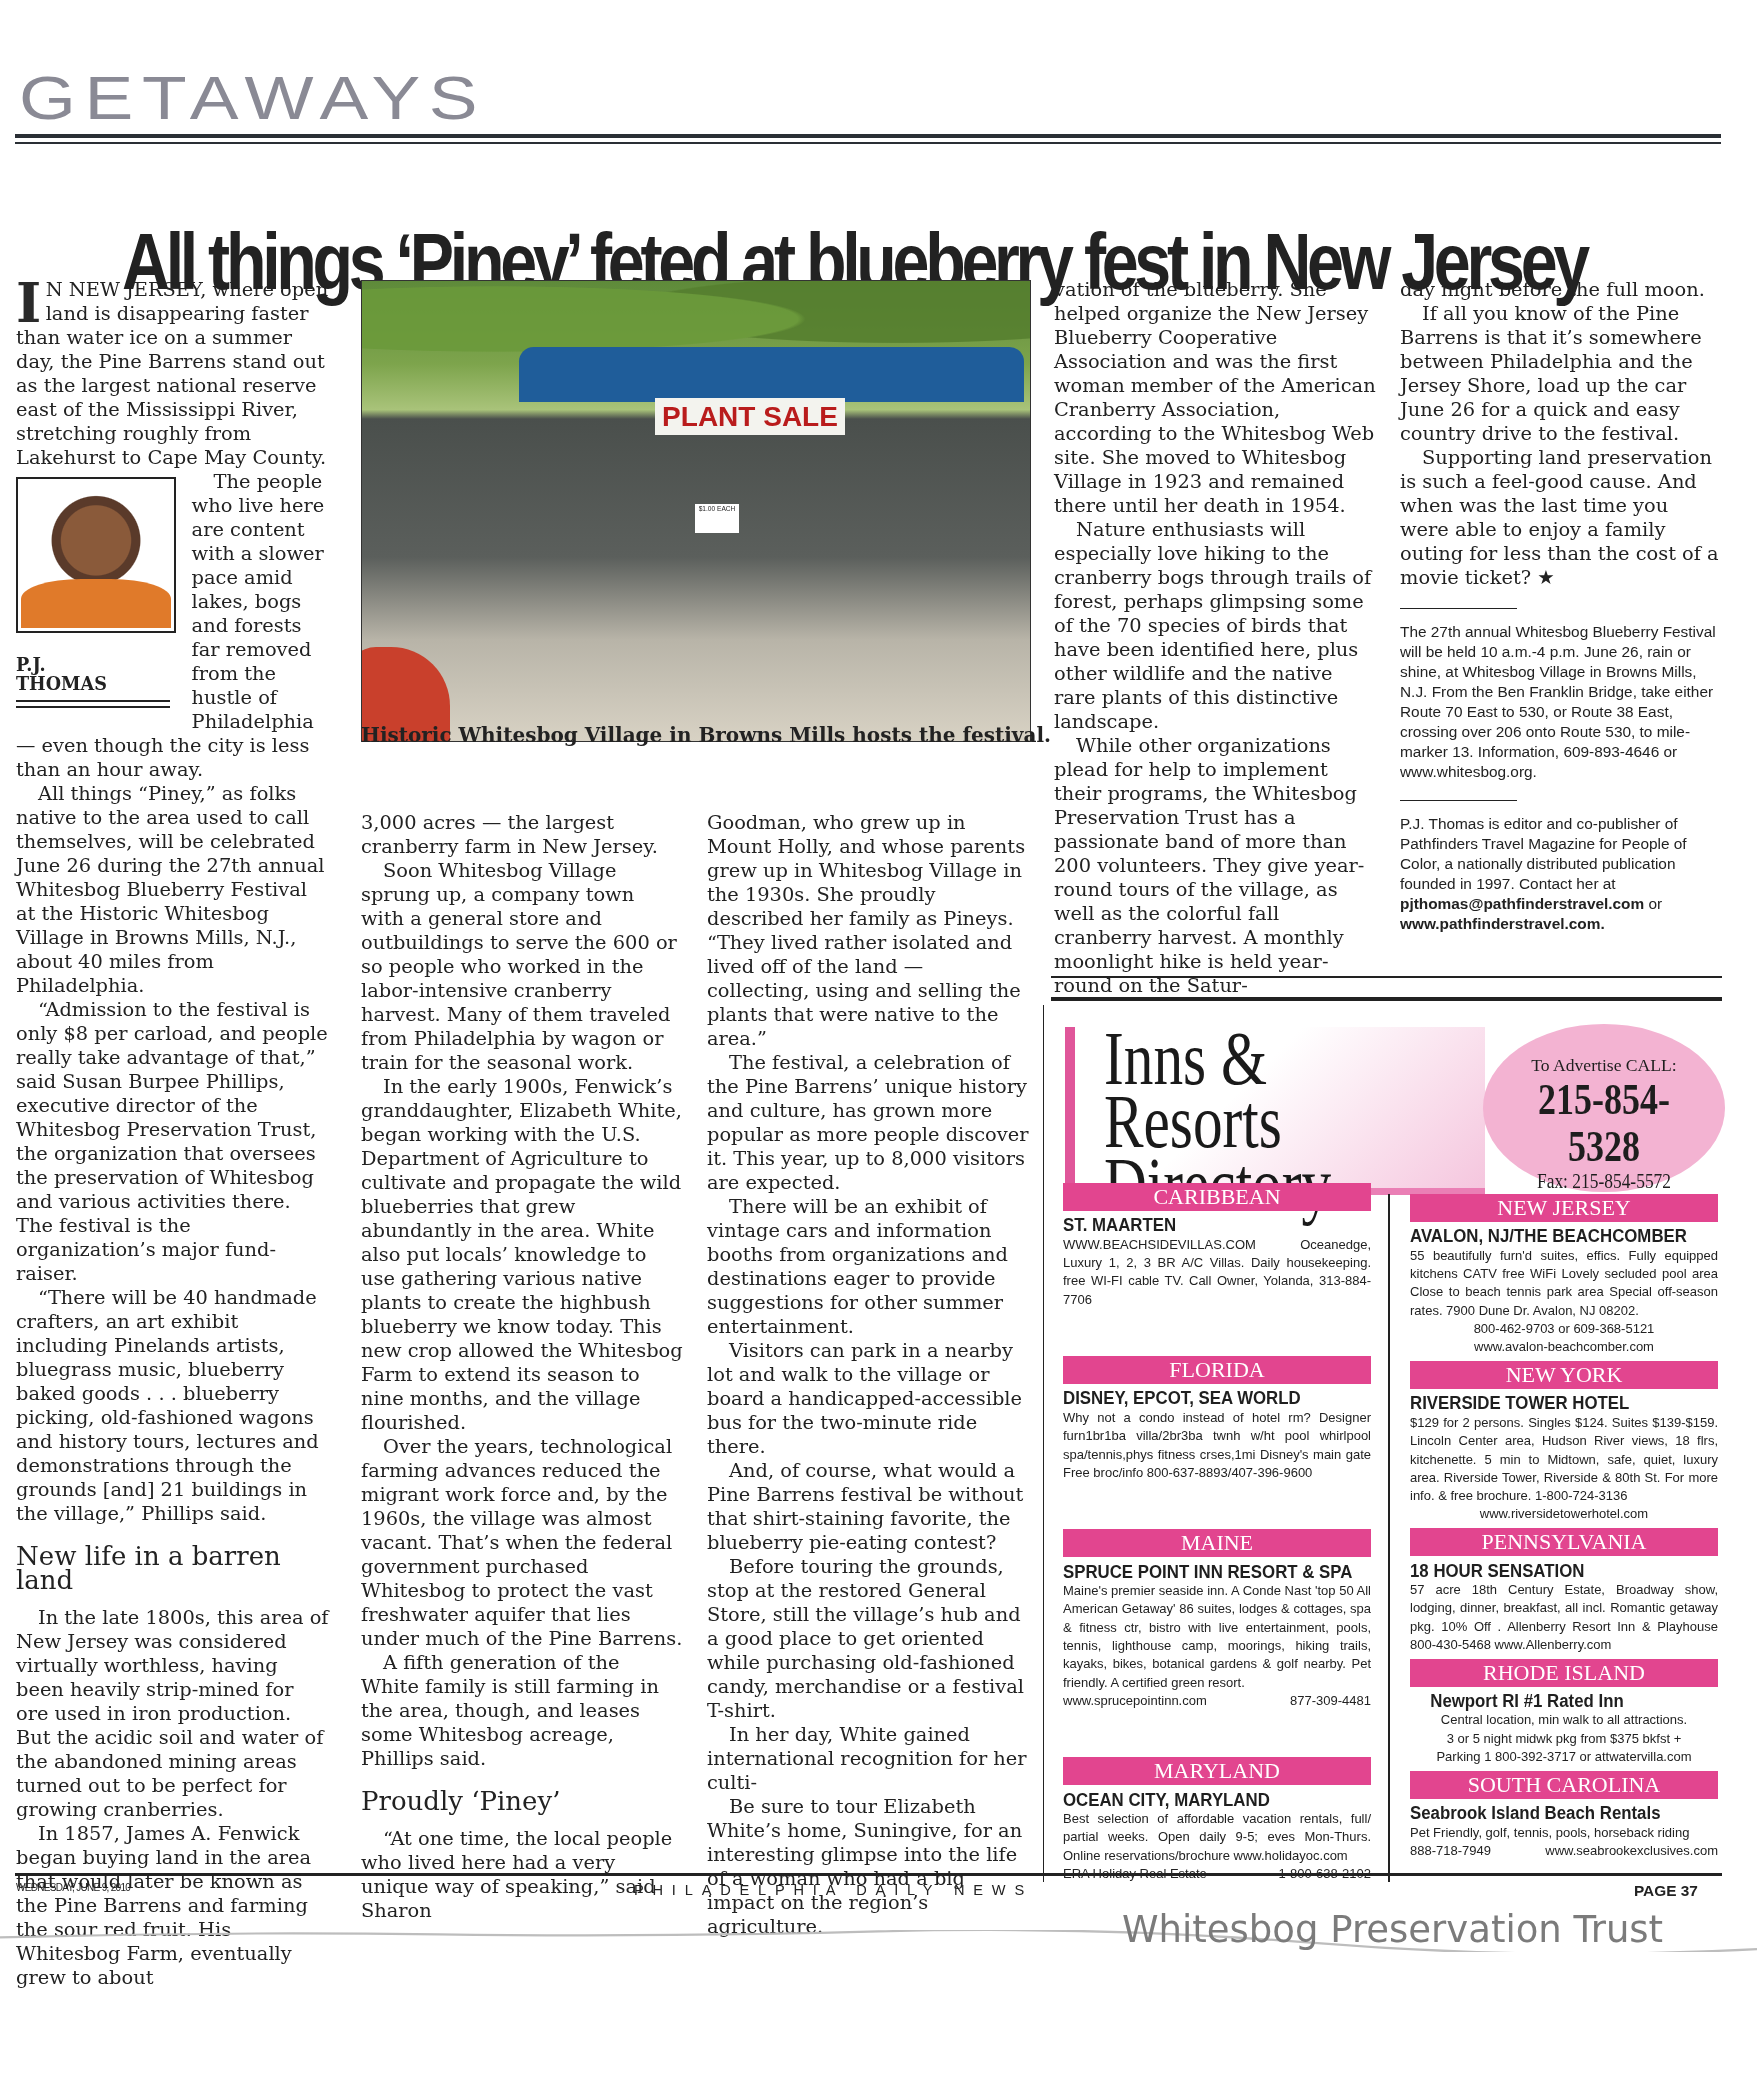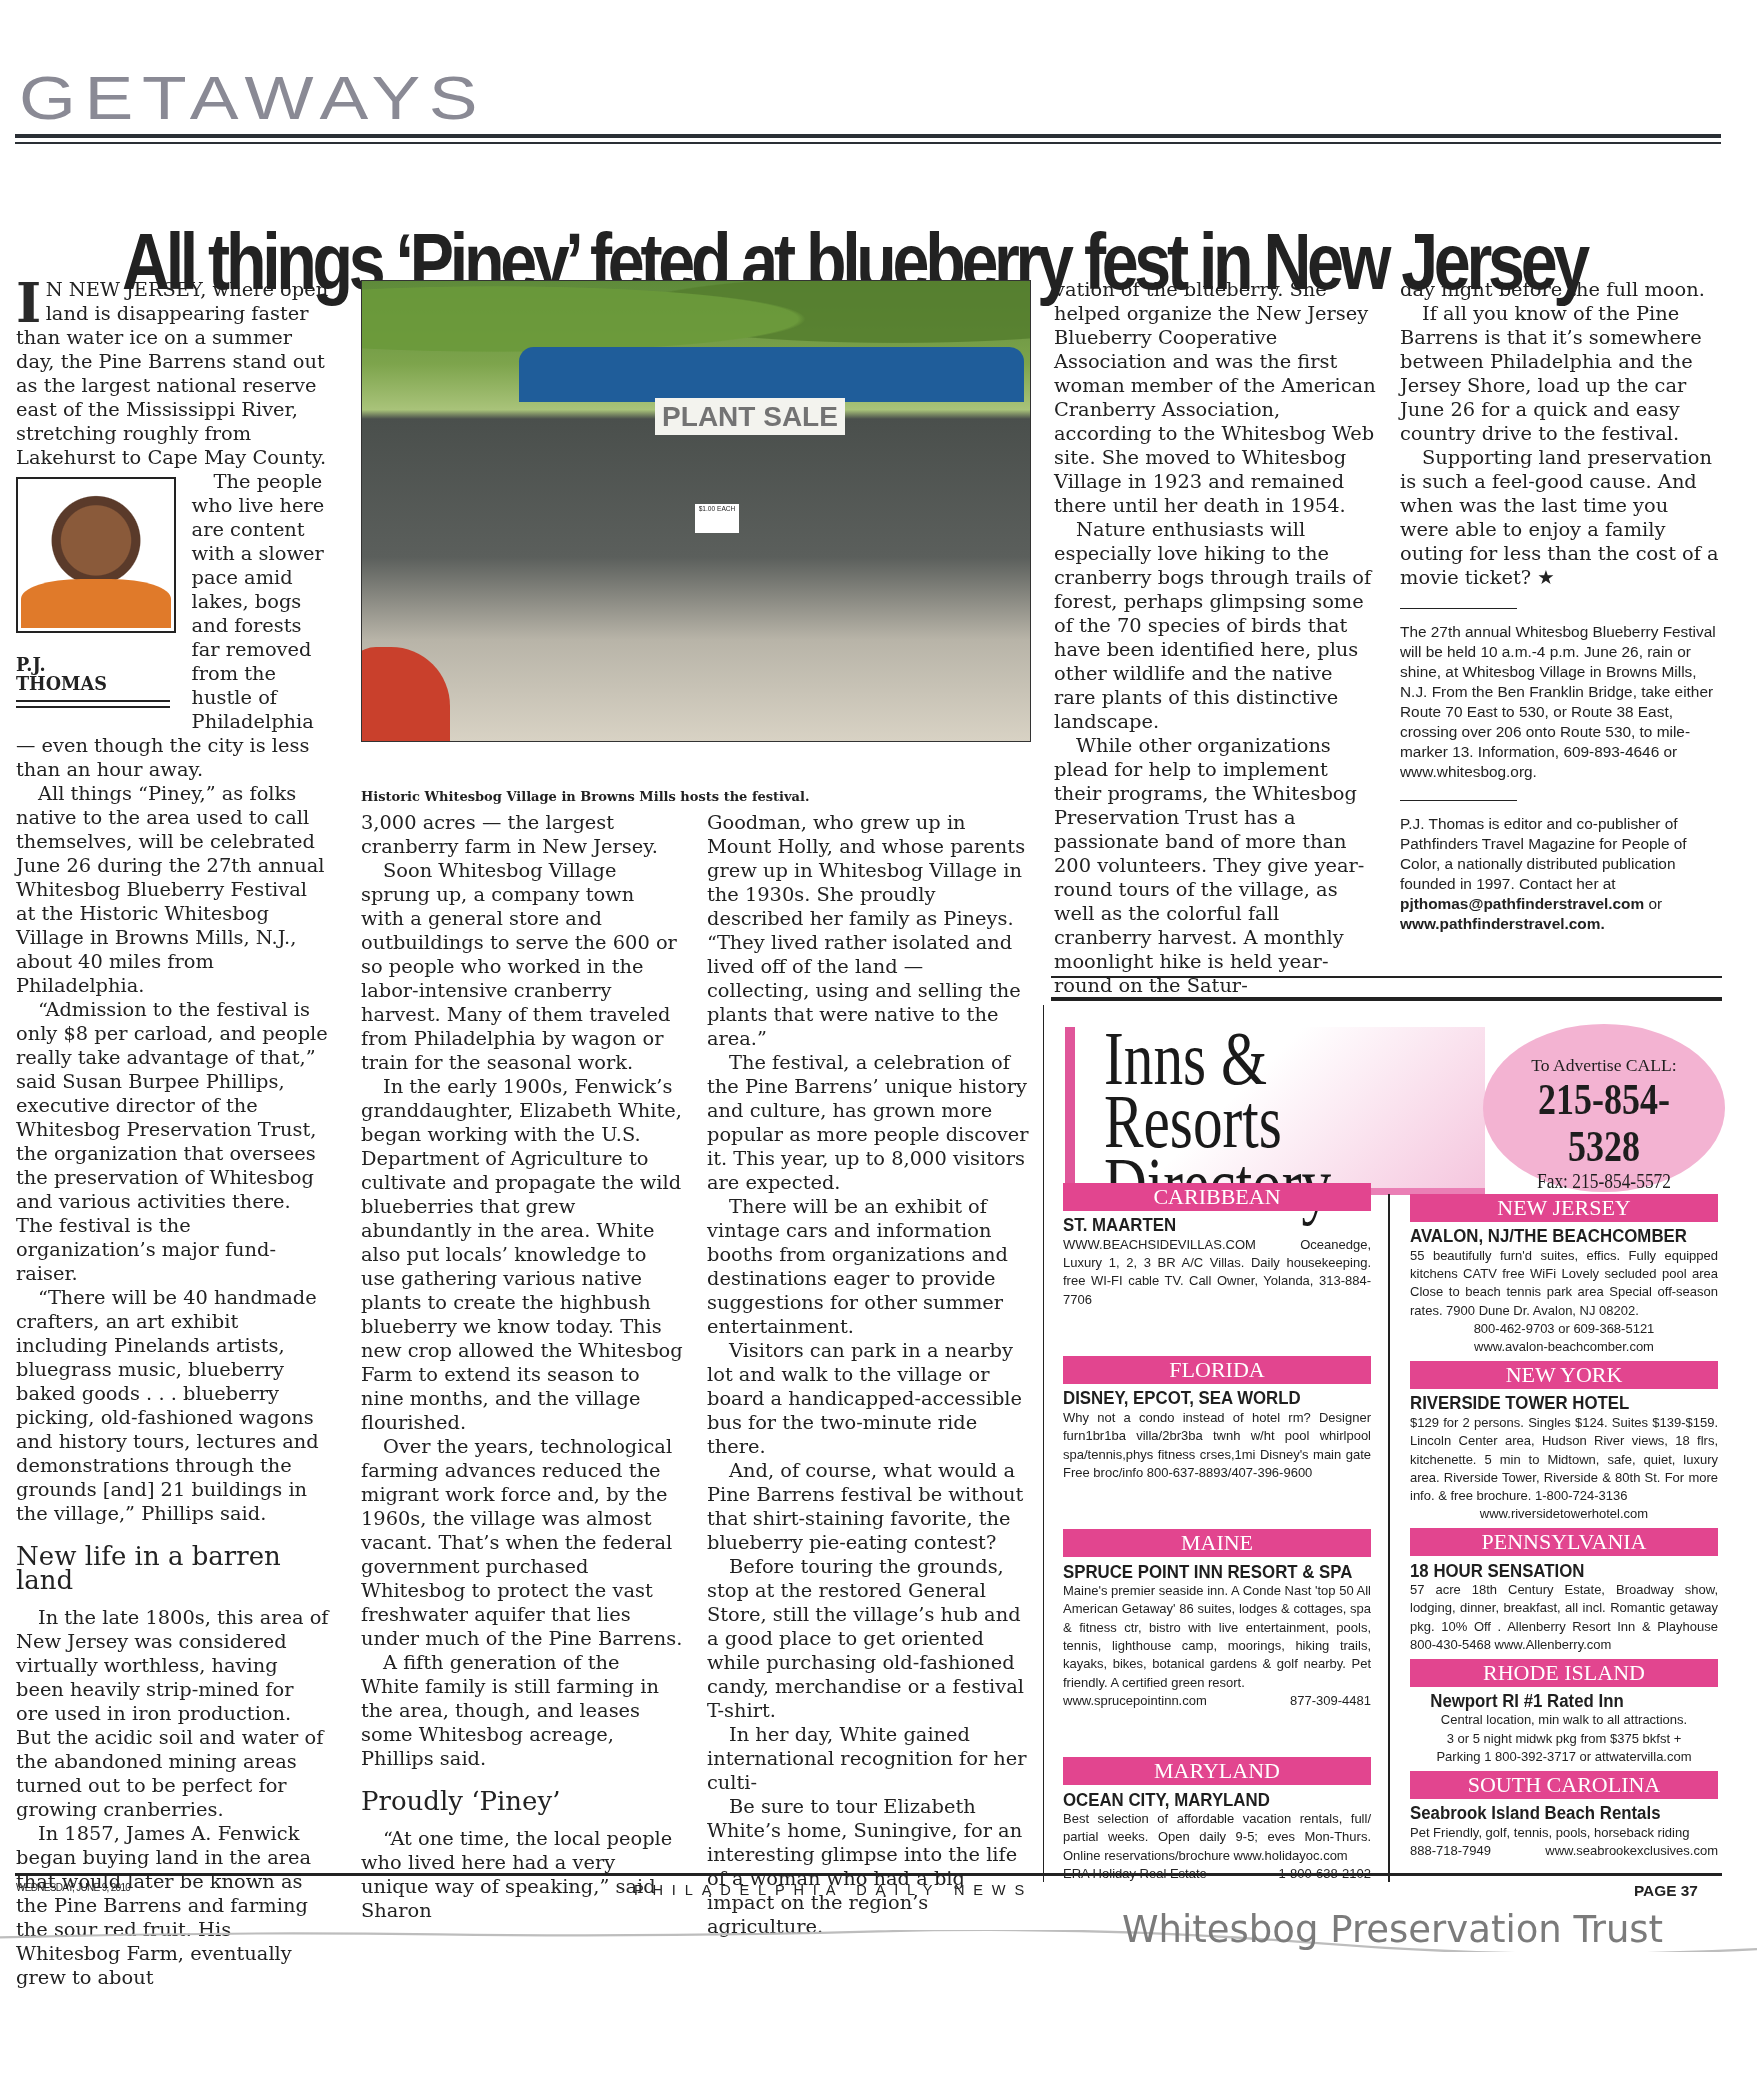--- a/index.html
+++ b/index.html
@@ -19,25 +19,25 @@
   #author-box { float: left; width: 161px; margin: 7.3px 14.6px 4.4px 0; }
   #author-photo { width: 150px; height: 146px; border: 2.9px solid #222; padding: 2.9px; background: #fff; }
   #author-photo .ph { width: 100%; height: 100%; background: radial-gradient(circle at 50% 40%, #8a5a3a 0 30%, #5a3a2a 31% 38%, #ffffff 39%), linear-gradient(#fff,#fff); position: relative; overflow: hidden; }
   #author-photo .ph .scarf { position: absolute; left: 0; bottom: 0; width: 100%; height: 34%; background: #e07a2a; border-radius: 40% 40% 0 0; }
   #author-name { font-family: "DejaVu Serif", serif; font-weight: 700; font-size: 17.6px; line-height: 19px; margin-top: 22px; }
   .author-rule { height: 1.5px; background: #222; margin-top: 7.3px; width: 154px; }
 
   #photo { position: absolute; left: 361px; top: 280px; width: 668px; height: 460px; border: 1.5px solid #333; overflow: hidden;
     background: linear-gradient(180deg, #5e8a3a 0%, #7da44c 18%, #a9c37a 28%, #4a4f4c 30%, #5b5f5c 60%, #b8b4a8 78%, #d8d2c4 100%); }
   #photo .tent { position: absolute; left: 157px; top: 66px; width: 505px; height: 55px; background: #1f5d9a; border-radius: 14.6px 14.6px 0 0; }
-  #photo .sign { position: absolute; left: 293px; top: 117px; width: 190px; height: 37px; background: #f3f3ee; color: #737373; font-family: "Liberation Sans", sans-serif; font-weight: 700; font-size: 28px; line-height: 37px; text-align: center; }
+  #photo .sign { position: absolute; left: 293px; top: 117px; width: 190px; height: 37px; background: #f3f3ee; color: #b91c1c; font-family: "Liberation Sans", sans-serif; font-weight: 700; font-size: 28px; line-height: 37px; text-align: center; }
   #photo .price { position: absolute; left: 333px; top: 223px; width: 44px; height: 29px; background: #fff; font-size: 6.6px; text-align: center; font-family: "Liberation Sans", sans-serif; line-height: 10.3px; }
   #photo .car { position: absolute; left: -14.6px; top: 366px; width: 103px; height: 103px; background: #c9402c; border-radius: 29px 59px 0 0; }
   #photo .tree { position: absolute; left: 0; top: 0; width: 100%; height: 95px; background: radial-gradient(ellipse at 20% 40%, #6b9a3a 0 40%, transparent 41%), radial-gradient(ellipse at 80% 30%, #557e2e 0 35%, transparent 36%); opacity: .85; }
-  #photo-caption { position: absolute; left: 361px; top: 789px; font-family: "DejaVu Serif", serif; font-weight: 700; font-size: 13px; color: #222; }
+  #photo-caption { position: absolute; left: 361px; top: 723px; font-family: "DejaVu Serif", serif; font-weight: 700; font-size: 20px; color: #222; }
 
   .short-rule { height: 1.5px; background: #222; width: 117px; margin: 17.6px 0 13px; }
   .info { font-family: "Liberation Sans", sans-serif; font-size: 15.4px; line-height: 20px; color: #222; }
   .info b { font-weight: 700; }
 
   .hr { position: absolute; background: #222; }
 
   #ad { position: absolute; left: 1043px; top: 1005px; width: 688px; height: 877px; border-left: 1.5px solid #222; }
   #ad-header { position: absolute; left: 20.5px; top: 22px; width: 410px; height: 161px; background: linear-gradient(135deg, #ffffff 40%, #f5c6de 100%); border-left: 10.3px solid #e0569a; border-bottom: 7.3px solid #ea7fb5; }
   #ad-title { position: absolute; left: 29px; top: 0; font-family: "Liberation Serif", serif; font-size: 76px; line-height: 63px; color: #1a1a1a; transform: scaleX(0.78); transform-origin: left top; }

